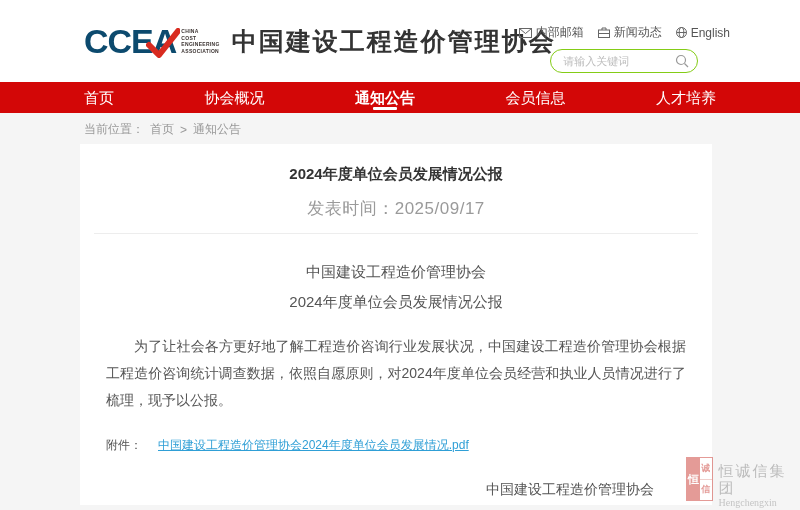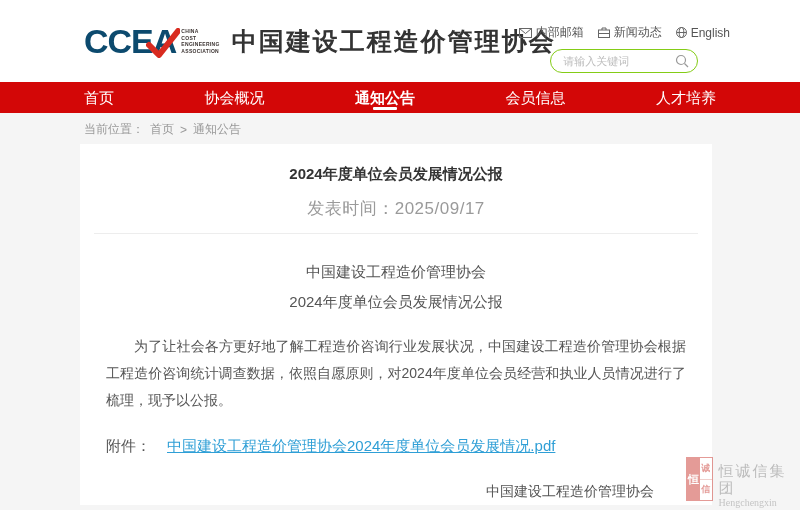--- a/index.html
+++ b/index.html
@@ -44,21 +44,21 @@
 
   
   .card { position:absolute; left:80px; top:144px; width:632px; height:361px; background:#ffffff; }
   .article-title { margin-top:21px; text-align:center; font-size:15px; font-weight:bold; color:#333; }
   .article-meta { margin-top:13px; text-align:center; font-size:17px; color:#9a9a9a; letter-spacing:.5px; }
   .divider { margin:13px 14px 0 14px; border-top:1px solid #ededed; height:0; }
   .doc-heading { text-align:center; font-size:15px; color:#555; }
   .doc-heading.l1 { margin-top:29px; }
   .doc-heading.l2 { margin-top:11px; }
   .doc-paragraph { margin:21px 26px 0 26px; font-size:14px; color:#555; line-height:27px; text-align:justify; text-indent:2em; }
-  .attachment { margin:23px 26px 0 26px; font-size:15px; color:#555; display:flex; align-items:center; }
+  .attachment { margin:23px 26px 0 26px; font-size:12px; color:#555; display:flex; align-items:center; }
   .attachment a { color:#2f9fd6; text-decoration:underline; cursor:pointer;margin-left:16px; }
   .signature { display:flex; justify-content:flex-end; margin:27px 58px 0 0; }
   .signature-inner { text-align:center; font-size:14px; color:#555; }
   .signature-date { margin-top:11px; }
 
   
   .watermark { position:absolute; left:686px; top:457px; display:flex; align-items:flex-start; gap:6px; opacity:.55; }
   .seal { width:28px; height:44px; display:flex; border:1px solid #cf4a43; background:#fff; font-family:"Liberation Serif","DejaVu Serif",serif; }
   .seal-left { width:13px; background:#cf4a43; color:#fff; display:flex; align-items:center; justify-content:center; font-size:11px; font-weight:bold; }
   .seal-right { flex:1; display:flex; flex-direction:column; }

